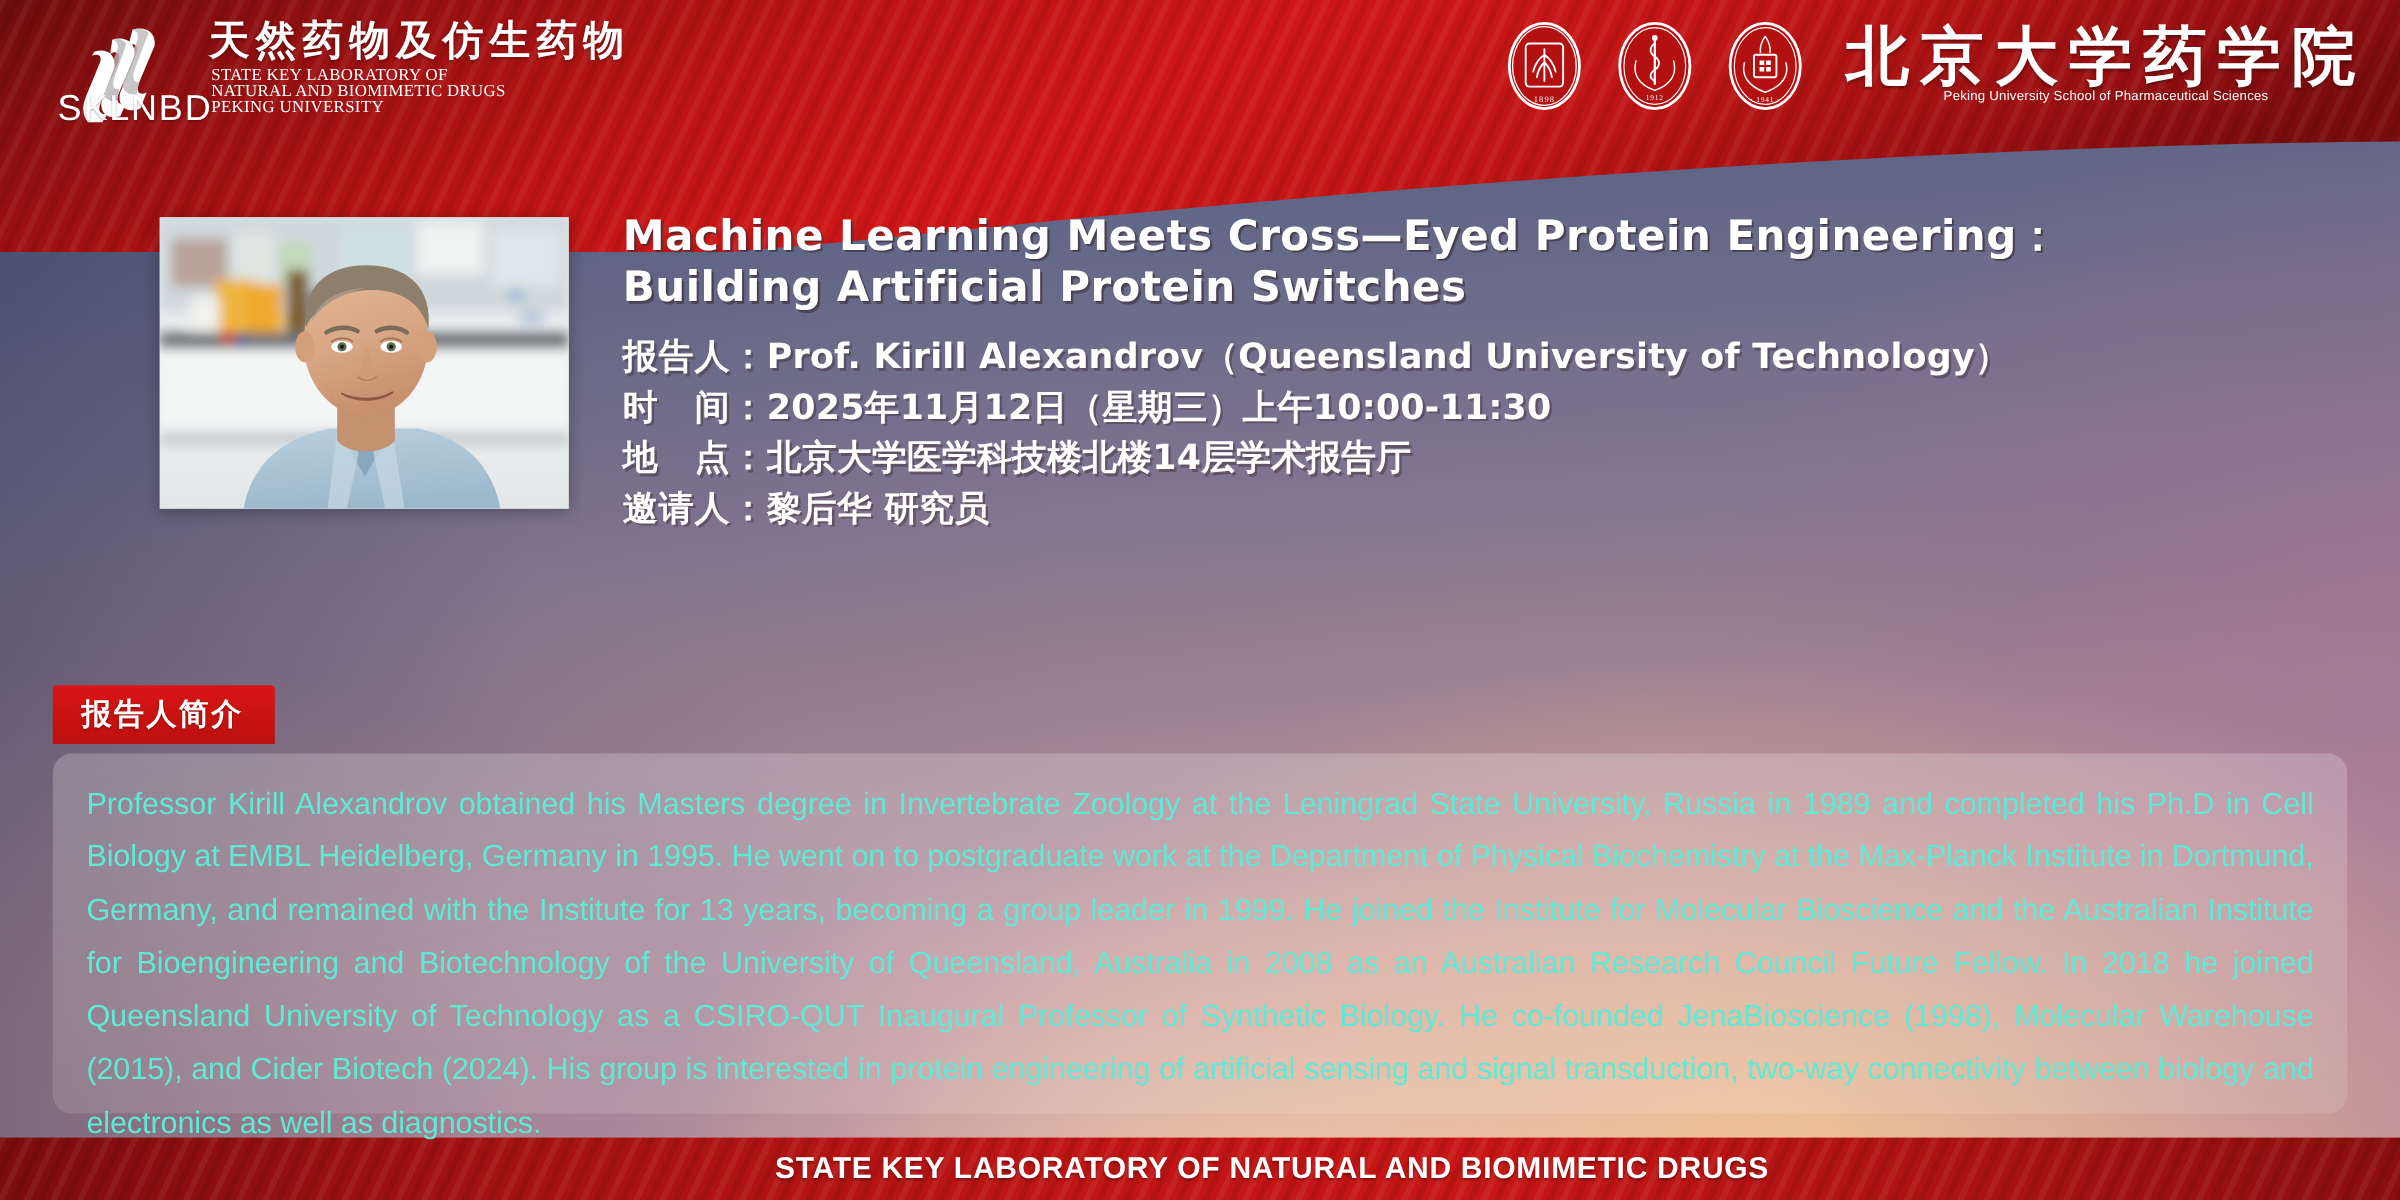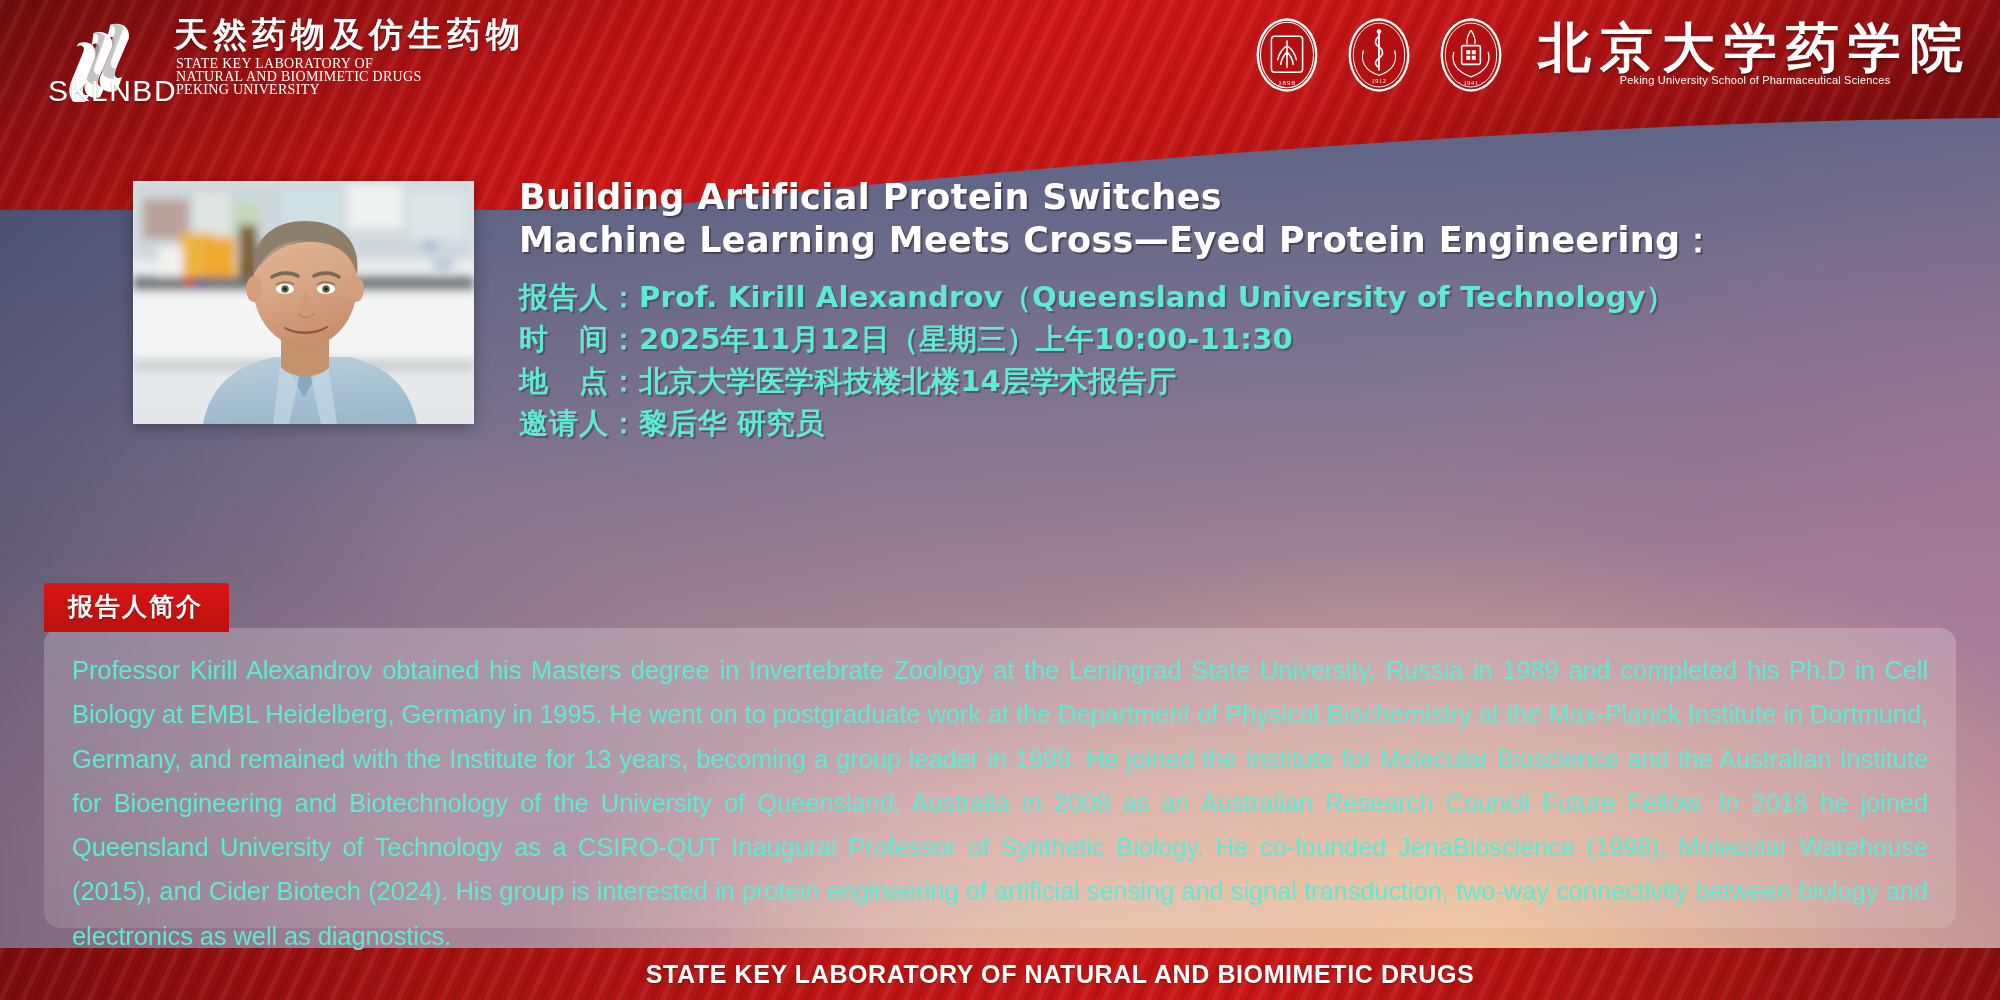--- a/index.html
+++ b/index.html
@@ -128,35 +128,35 @@
     font-size: 35px;
     font-weight: bold;
     line-height: 43px;
     letter-spacing: 0.4px;
     font-family: "DejaVu Sans", sans-serif;
     text-shadow: 2px 2px 0 rgba(60,45,55,0.55), 1px 1px 0 rgba(60,45,55,0.45);
     margin-bottom: 14px;
   }
   .talk-title .t-line { display: block; }
   .info-line {
-    color: #5eead4;
+    color: #ffffff;
     font-size: 29px;
     font-weight: bold;
     line-height: 42px;
     letter-spacing: 0.2px;
     font-family: "DejaVu Sans", sans-serif;
     text-shadow: 2px 2px 0 rgba(70,52,62,0.5);
     white-space: nowrap;
   }
   .info-label { letter-spacing: 1px; }
 
   
   .bio-tab {
     position: absolute;
-    left: 44px; top: 583px;
+    left: 44px; top: 571px;
     padding: 7px 26px 9px 24px;
     background: linear-gradient(180deg, #d81519 0%, #c8120f 60%, #bb1110 100%);
     color: #ffffff;
     font-size: 25px;
     font-weight: bold;
     letter-spacing: 2px;
     font-family: "DejaVu Sans", sans-serif;
     border-radius: 3px 3px 0 0;
     text-shadow: 0 1px 2px rgba(0,0,0,0.35);
     z-index: 3;
@@ -381,22 +381,22 @@
 
       <path d="M153,148 C162,155 184,155 193,147 C184,152 162,152 153,148 Z" fill="#9e5f4e"></path>
       <path d="M152,147 C163,153 184,153 194,146" stroke="#8e5444" stroke-width="1.8" fill="none" stroke-linecap="round"></path>
 
       <path d="M136,128 C140,148 152,164 172,166 C192,164 204,148 208,128 C204,152 190,168 172,170 C154,168 140,152 136,128 Z" fill="#c08f6c" opacity="0.35"></path>
     </svg>
   </div>
 
   <div class="talk">
     <div class="talk-title">
+      <span class="t-line">Machine Learning Meets Cross—Eyed Protein Engineering：</span>
       <span class="t-line">Building Artificial Protein Switches</span>
-      <span class="t-line">Machine Learning Meets Cross—Eyed Protein Engineering：</span>
     </div>
     <div class="info-line">
       <span class="info-label">报告人：</span><span>Prof. Kirill Alexandrov（Queensland University of Technology）</span>
     </div>
     <div class="info-line">
       <span class="info-label">时　间：</span><span>2025年11月12日（星期三）上午10:00-11:30</span>
     </div>
     <div class="info-line">
       <span class="info-label">地　点：</span><span>北京大学医学科技楼北楼14层学术报告厅</span>
     </div>

